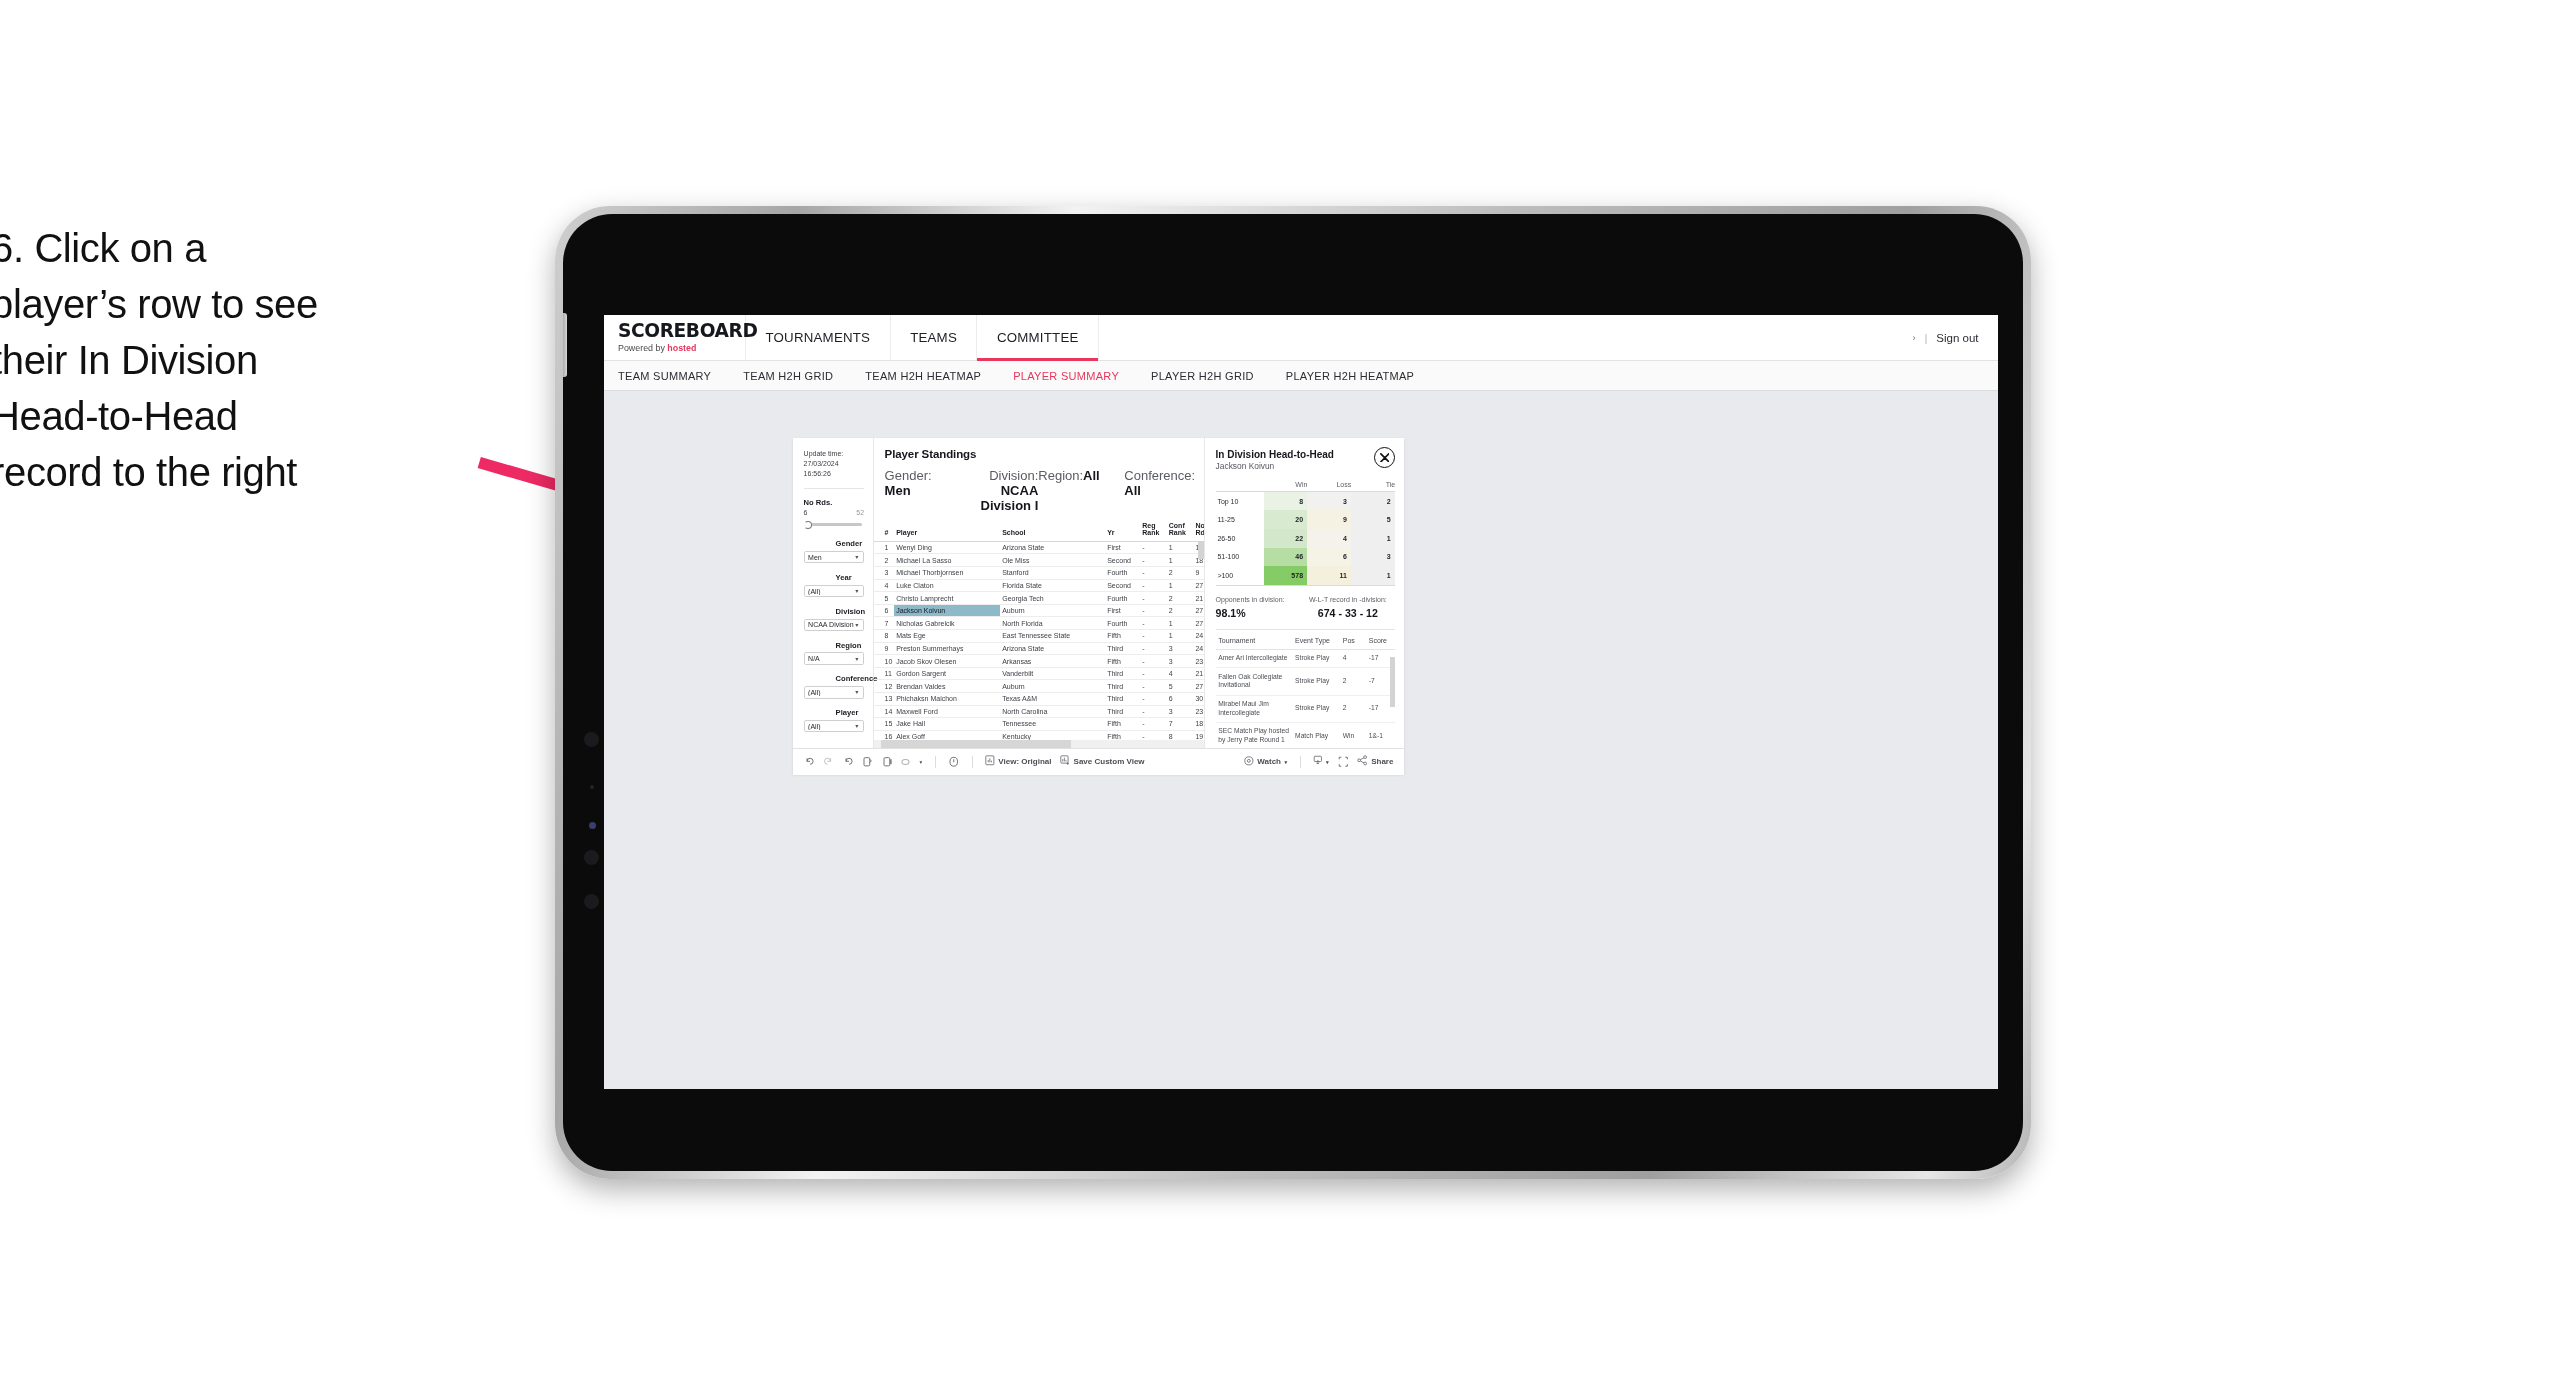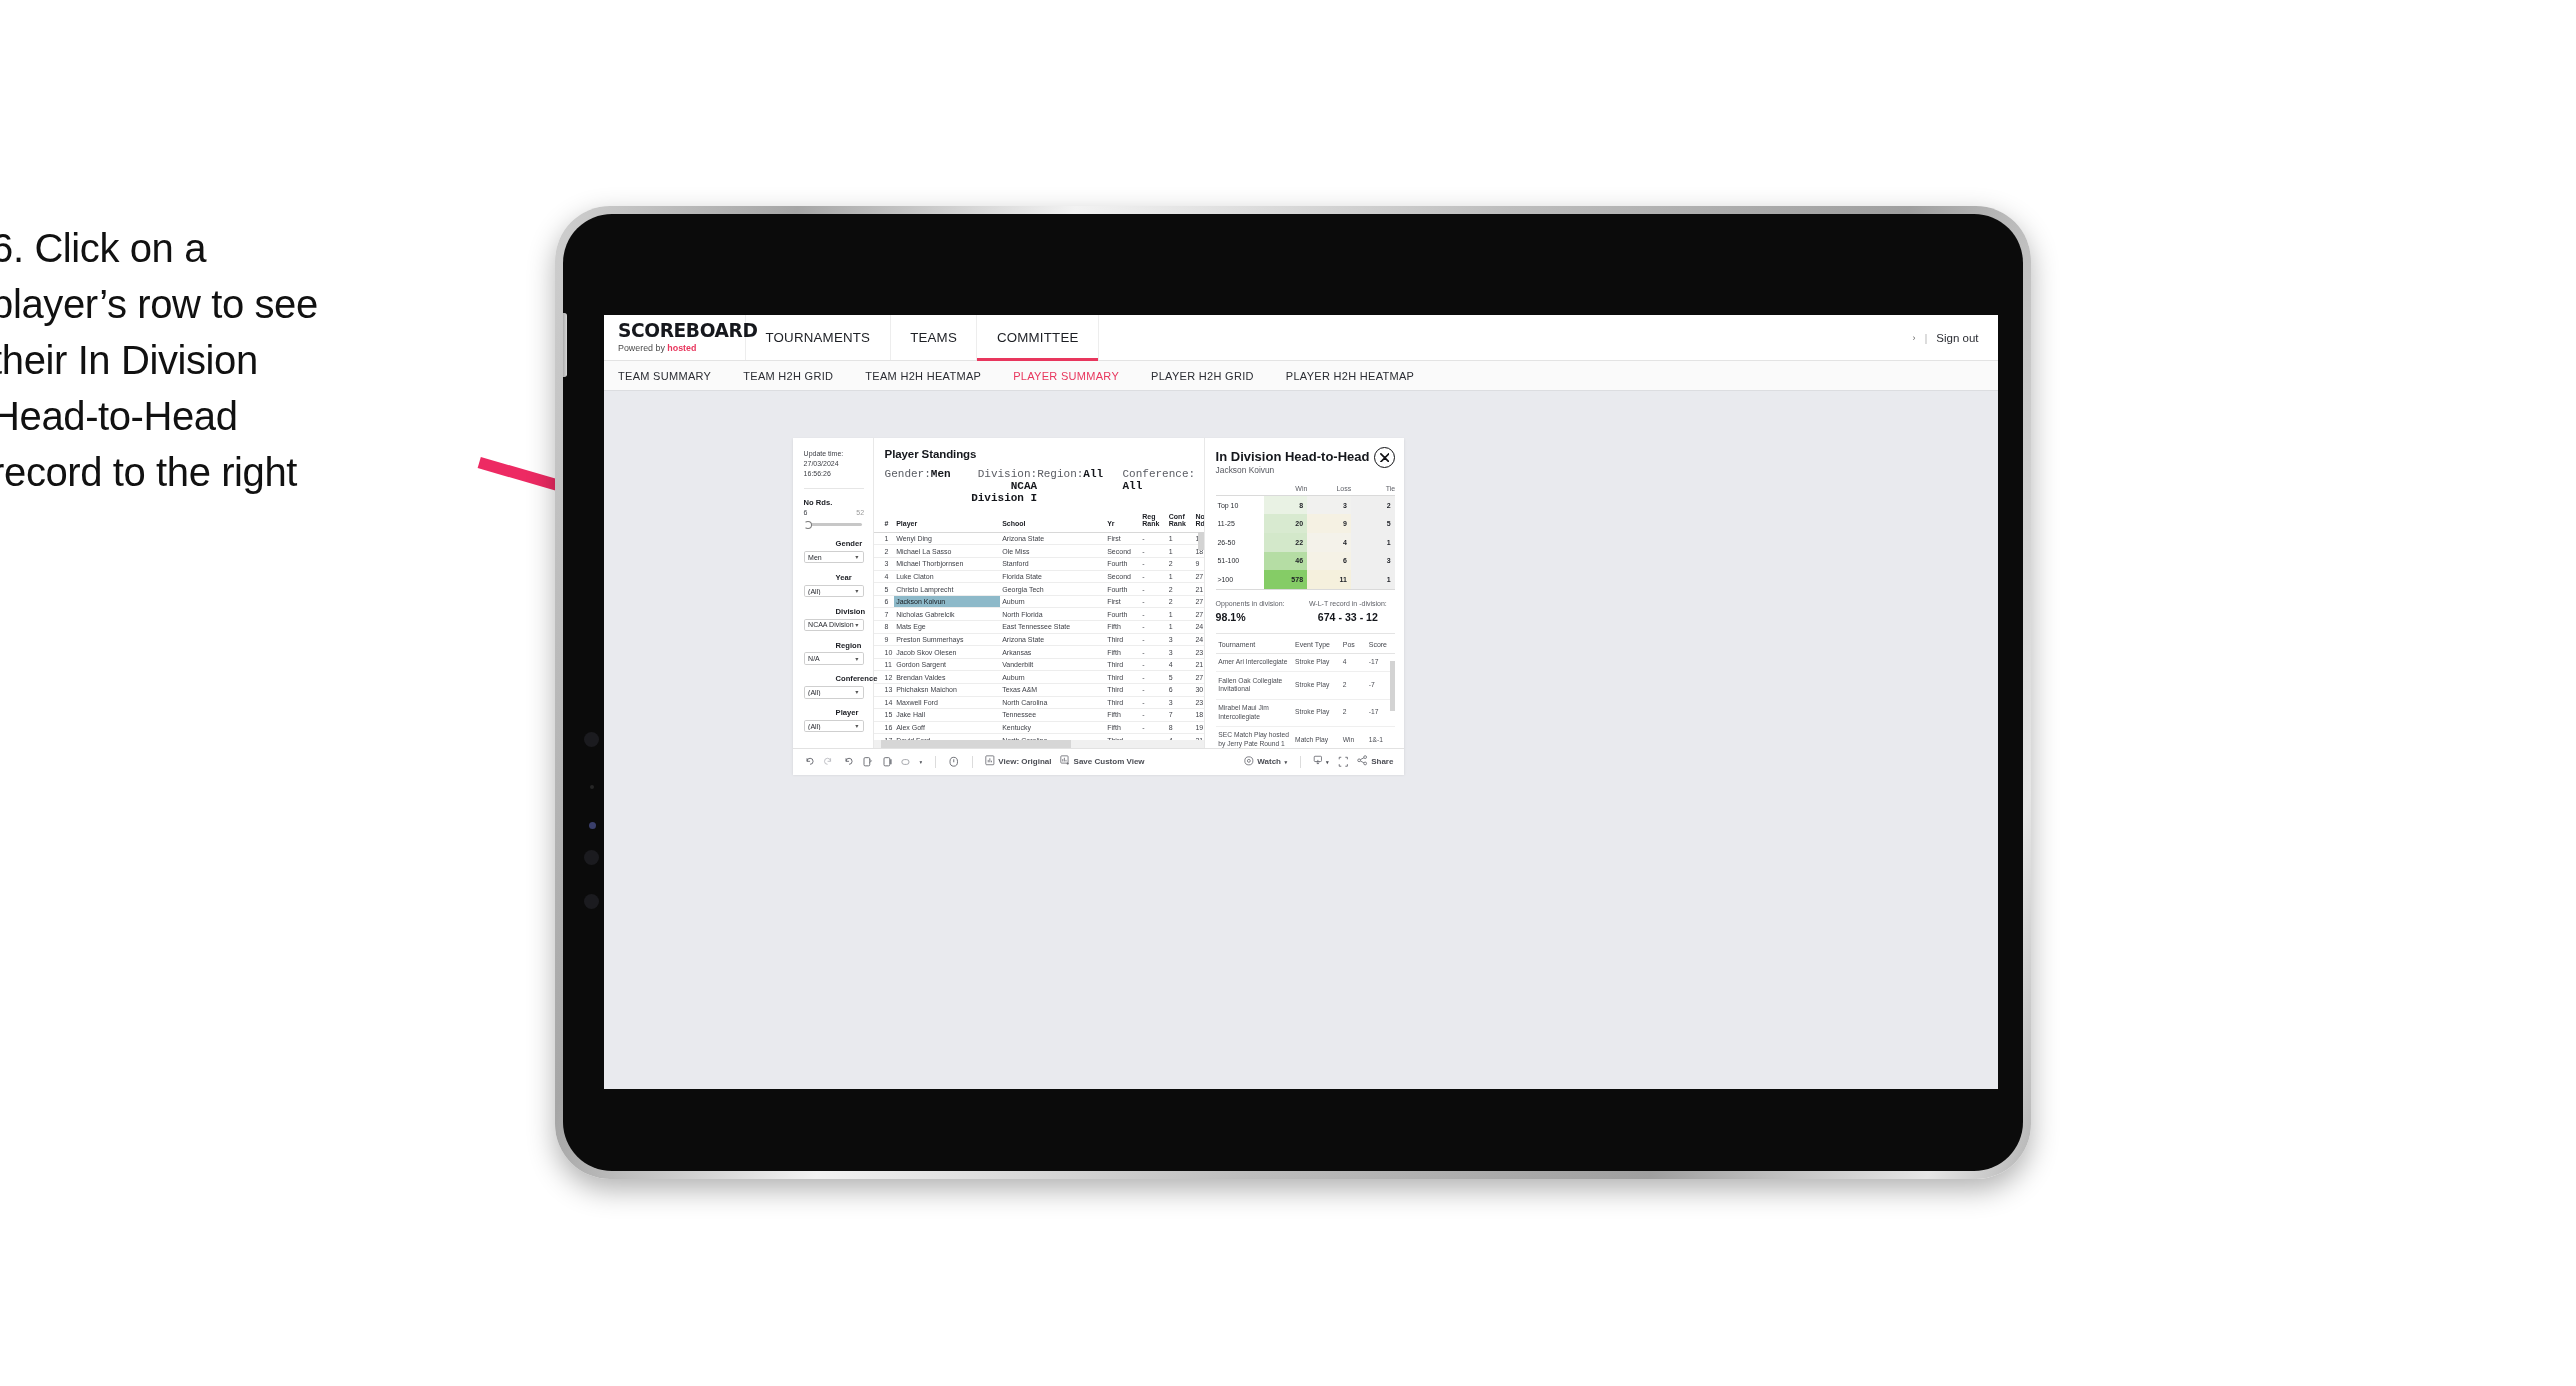--- a/index.html
+++ b/index.html
@@ -143,21 +143,21 @@
     display:flex; align-items:center; padding: 0 3.5px; font-size:7px; color:#1f2127;
     cursor:pointer;
   }
   .select .val { flex:1; overflow:hidden; white-space:nowrap; }
   .select .car { font-size:5.3px; color:#555; }
 
   
   .standings { flex:1; min-width:0; display:flex; flex-direction:column; padding: 9.7px 0 0 0; }
   .st-head { padding: 0 8.9px 0 10.6px; }
   .st-title { font-weight:700; font-size:11.5px; color:#15171c; letter-spacing:-0.1px; }
-  .st-meta { display:flex; margin-top: 8px; font-size:11px; color:#5a5c63; gap: 0; font-family: Liberation Mono, monospace; }
+  .st-meta { display:flex; margin-top: 8px; font-size:13px; color:#5a5c63; gap: 0; }
   .st-meta span { display:inline-block; }
   .st-meta b { color:#14161b; font-weight:700; }
   .m1 { width:94px; } .m2 { width:108px;text-align:right; } .m3 { width:113px; }
 
   .tbl-wrap { flex:1; margin-top:8.9px; position:relative; overflow:hidden; }
   .tbl { width: 100%; border-collapse: collapse; font-size: 7px; color:#3c3e45; table-layout:fixed; }
   .tbl th {
     font-weight:700; color:#1a1c22; text-align:left; font-size:7px;
     border-bottom:0.9px solid #d8d8d8; padding: 0.9px 2.7px 4.4px 2.7px; vertical-align:bottom;
     background:#fff;
@@ -177,21 +177,21 @@
     position:absolute; right:0; top:19.5px; width:6.2px; height:17.7px; background:#d3d3d3;
   }
   .hscroll-rail { height:8px; background:#f0f0f0; position:relative; }
   .hscroll-thumb { position:absolute; left:7px; top:0; width:190px; height:8px; background:#d6d6d6; }
 
   
   .detail {
     width: 200px; border-left:0.9px solid #e8e8e8; padding: 10.6px 8.9px 0 10.6px; position:relative;
     display:flex; flex-direction:column; min-width:0;
   }
-  .d-title { font-weight:700; font-size:13px; color:#15171c; }
+  .d-title { font-weight:700; font-size:10px; color:#15171c; }
   .d-sub { font-size:8.4px; color:#56585f; margin-top:1.8px; }
   .d-close {
     position:absolute; right:8.9px; top:8.9px; width:21px; height:21px; border-radius:50%;
     border:1.9px solid #101114; display:flex; align-items:center; justify-content:center;
     cursor:pointer; background:#fff;
   }
   .d-close svg { display:block; }
 
   .h2h { margin-top: 9.7px; font-size:7px; }
   .h2h table { width:100%; border-collapse:collapse; table-layout:fixed; }

